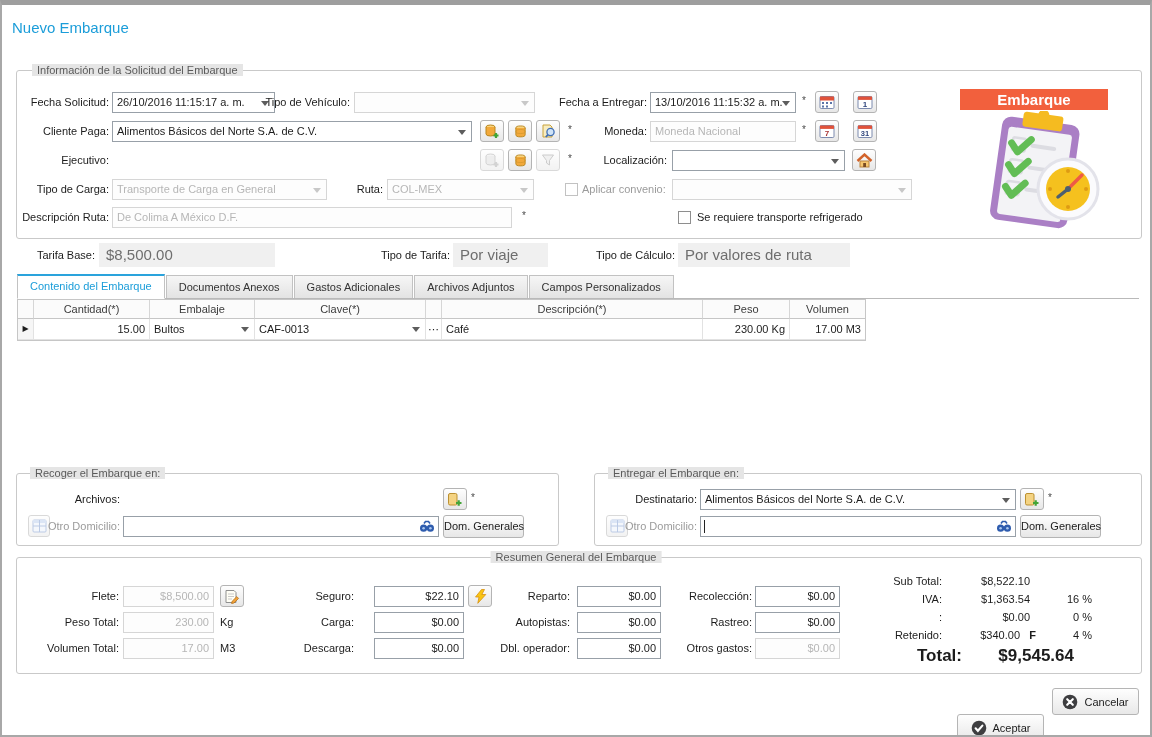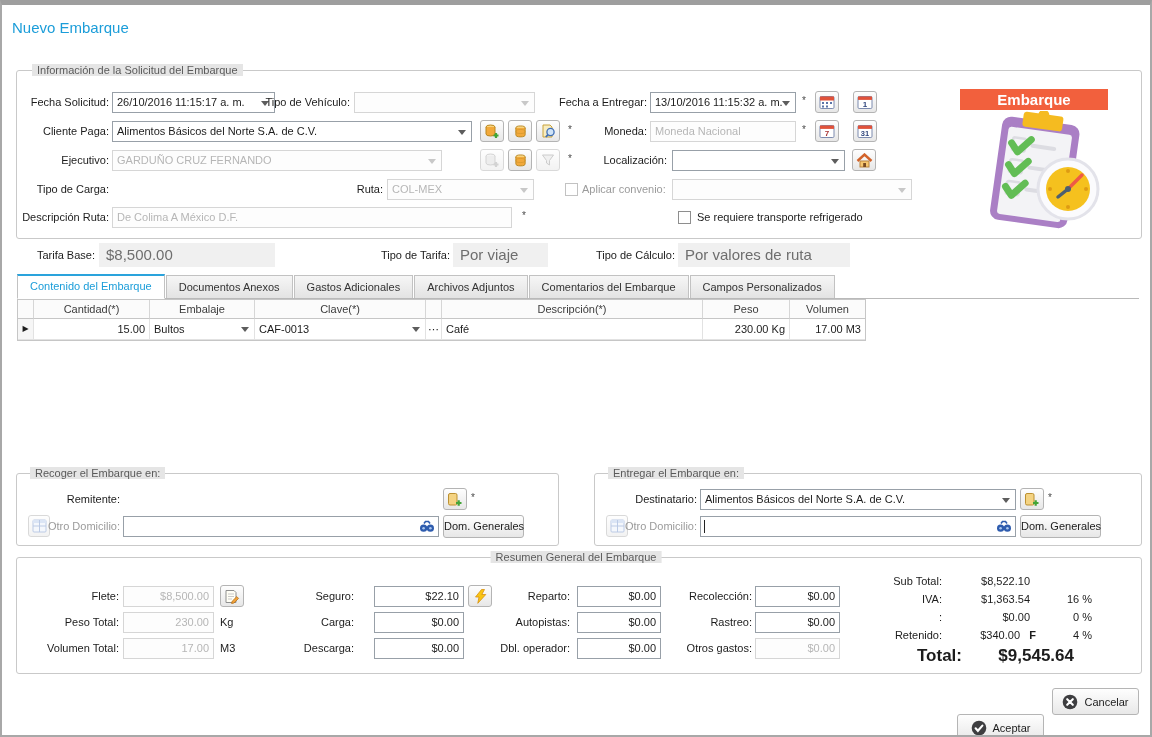--- a/index.html
+++ b/index.html
@@ -126,21 +126,20 @@
     </div>
   <div class="ibtn" style="left:851px;top:115px;">
       <svg width="16" height="15" viewBox="0 0 16 15">
         <rect x="1" y="1.5" width="14" height="12" rx="1.2" fill="#fff" stroke="#7c8baf"></rect>
         <rect x="1" y="1.5" width="14" height="3.4" fill="#e0523a"></rect>
         <text x="8" y="12" font-size="7.5" font-weight="bold" text-anchor="middle" fill="#31477d">31</text>
       </svg>
     </div>
 
   <div class="lbl" style="left:8px;top:145px;width:99px;">Ejecutivo:</div>
-  <div class="fld combo dis" style="left:110px;top:145px;width:330px;"><span>GARDUÑO CRUZ FERNANDO</span><span class="arr"></span></div>
   <div class="ibtn off" style="left:478px;top:144px;">
       <svg width="16" height="15" viewBox="0 0 16 15">
         <ellipse cx="6.5" cy="3" rx="4.5" ry="2" fill="#e9e9e9" stroke="#a9a9a9"></ellipse>
         <path d="M2 3 v7 a4.5 2 0 0 0 9 0 V3" fill="#dcdcdc" stroke="#a9a9a9"></path>
         <path d="M9.5 11.5 h5 M12 9 v5" stroke="#a9a9a9" stroke-width="2.2"></path>
       </svg>
     </div>
   <div class="ibtn" style="left:506px;top:144px;">
       <svg width="13" height="13" viewBox="0 0 14 14">
         <ellipse cx="7" cy="3.2" rx="5" ry="2.2" fill="#f8d37c" stroke="#b8861f"></ellipse>
@@ -158,20 +157,21 @@
   <div class="fld combo" style="left:670px;top:145px;width:173px;"><span></span><span class="arr"></span></div>
   <div class="ibtn" style="left:850px;top:144px;">
       <svg width="17" height="15" viewBox="0 0 17 15">
         <path d="M1.5 8 L8.5 1.5 L15.5 8" fill="none" stroke="#d2622a" stroke-width="2.4"></path>
         <rect x="4" y="8" width="9" height="6" fill="#f6c76f" stroke="#b9823c"></rect>
         <rect x="7.2" y="10" width="2.8" height="4" fill="#7a4c22"></rect>
       </svg>
     </div>
 
   <div class="lbl" style="left:8px;top:174px;width:99px;">Tipo de Carga:</div>
+  <div class="fld combo dis" style="left:110px;top:174px;width:215px;"><span>Transporte de Carga en General</span><span class="arr"></span></div>
   <div class="lbl" style="left:337px;top:174px;width:44px;">Ruta:</div>
   <div class="fld combo dis" style="left:385px;top:174px;width:147px;"><span>COL-MEX</span><span class="arr"></span></div>
   <div class="cb off" style="left:563px;top:178px;"></div>
   <div class="lbll gray" style="left:580px;top:174px;">Aplicar convenio:</div>
   <div class="fld combo dis" style="left:670px;top:174px;width:240px;"><span></span><span class="arr"></span></div>
 
   <div class="lbl" style="left:8px;top:202px;width:99px;">Descripción Ruta:</div>
   <div class="fld dis" style="left:110px;top:202px;width:400px;">De Colima A México D.F.</div>
   <div class="req" style="left:520px;top:205px;">*</div>
   <div class="cb" style="left:676px;top:206px;"></div>
@@ -220,21 +220,20 @@
   <div class="lbl" style="left:360px;top:240px;width:88px;">Tipo de Tarifa:</div>
   <div class="tarbox" style="left:451px;top:238px;width:95px;">Por viaje</div>
   <div class="lbl" style="left:586px;top:240px;width:87px;">Tipo de Cálculo:</div>
   <div class="tarbox" style="left:676px;top:238px;width:172px;">Por valores de ruta</div>
 
   <div class="tabs">
     <div class="tab active">Contenido del Embarque</div>
     <div class="tab">Documentos Anexos</div>
     <div class="tab">Gastos Adicionales</div>
     <div class="tab">Archivos Adjuntos</div>
-    <div class="tab">Comentarios del Embarque</div>
     <div class="tab">Campos Personalizados</div>
   </div>
 
   <div class="grid">
     <div class="grow">
       <div class="gh" style="width:16px;"></div>
       <div class="gh" style="width:116px;">Cantidad(*)</div>
       <div class="gh" style="width:105px;">Embalaje</div>
       <div class="gh" style="width:171px;">Clave(*)</div>
       <div class="gh" style="width:16px;"></div>
@@ -249,21 +248,21 @@
       <div class="gd" style="width:171px;"><span>CAF-0013</span><span class="arr"></span></div>
       <div class="gd" style="width:16px;text-align:center;padding:0;">⋯</div>
       <div class="gd" style="width:261px;">Café</div>
       <div class="gd" style="width:87px;text-align:right;">230.00 Kg</div>
       <div class="gd" style="width:75px;text-align:right;border-right:none;">17.00 M3</div>
     </div>
   </div>
 
   <div class="group" style="left:14px;top:468px;width:541px;height:71px;"></div>
   <div class="legend" style="left:28px;top:462px;">Recoger el Embarque en:</div>
-  <div class="lbl" style="left:30px;top:484px;width:88px;">Remitente:</div>
+  <div class="lbl" style="left:30px;top:484px;width:88px;">Archivos:</div>
   <div class="ibtn" style="left:441px;top:483px;">
       <svg width="16" height="15" viewBox="0 0 16 15">
         <rect x="1.5" y="1.5" width="8.5" height="11.5" rx="1.5" fill="#f4d382" stroke="#bc9132"></rect>
         <path d="M9 11 h5.5 M11.7 8.2 v5.6" stroke="#43a537" stroke-width="2.2"></path>
       </svg>
     </div>
   <div class="req" style="left:469px;top:487px;">*</div>
   <div class="ibtn off" style="left:26px;top:510px;width:22px;">
       <svg width="15" height="14" viewBox="0 0 15 14">
         <rect x="1" y="1" width="13" height="12" rx="1" fill="#eaf1fb" stroke="#7a97cc"></rect>

